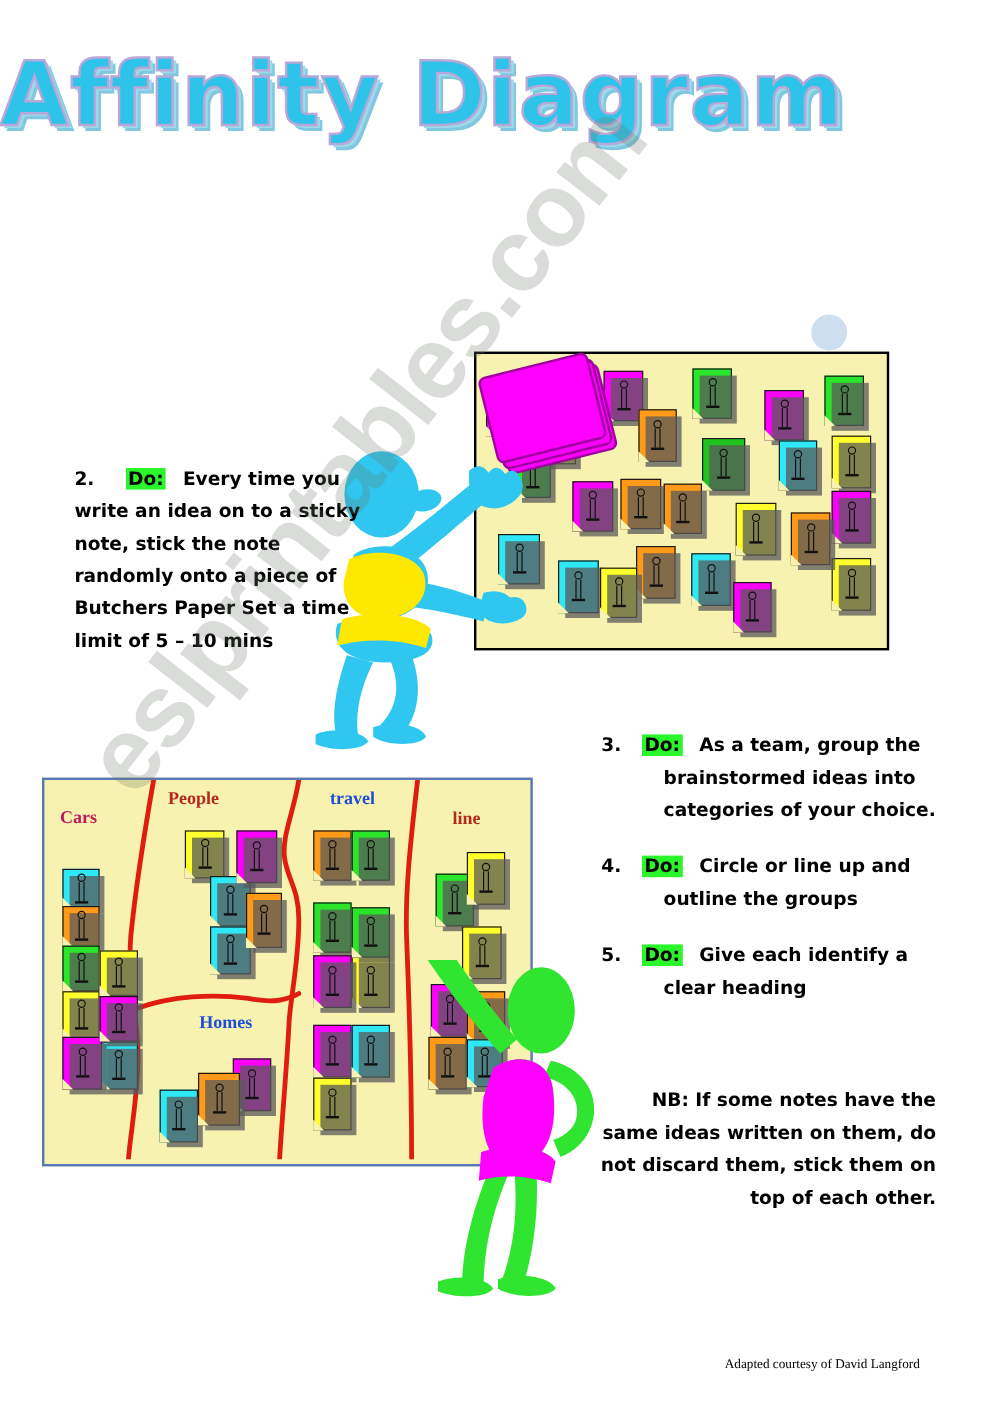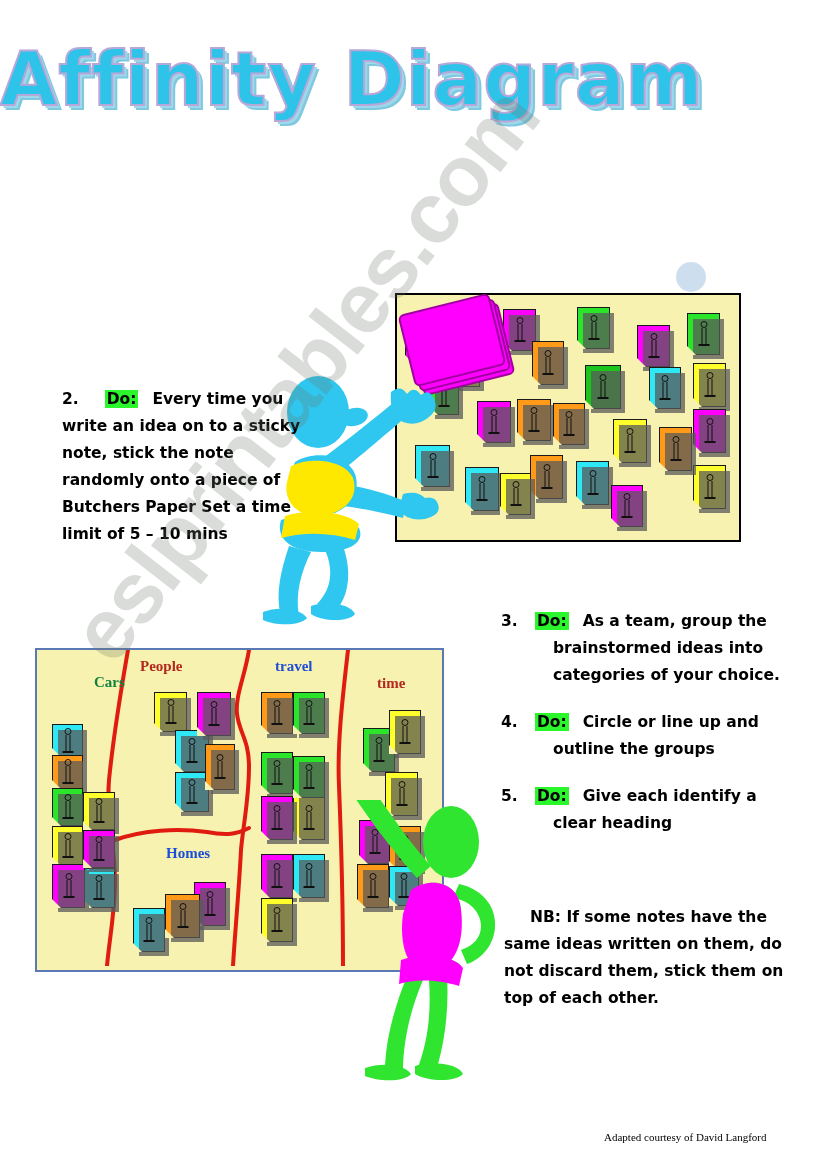--- a/index.html
+++ b/index.html
@@ -84,21 +84,21 @@
     left: 96px;
     top: 160px;
     width: 650px;
     font-weight: bold;
     line-height: 30px;
     font-size: 16px;
   }
   #step1 { left: 62px; top: 281px; width: 250px; }
   #step2 { left: 62px; top: 386px; width: 252px; }
   #step345 { left: 527px; top: 608px; width: 275px; }
-  #nbnote { left: 504px; top: 904px; width: 296px; }
+  #nbnote { left: 484px; top: 904px; width: 296px; text-align: right; }
   .num { display: inline-block; }
   .hl-think {
     background: #2ff0ff;
     padding: 0 2px;
   }
   .hl-do {
     background: #2bf52b;
     padding: 0 2px;
   }
   .sp-wide { display: inline-block; width: 26px; }
@@ -774,24 +774,24 @@
         <div class="note" style="left: 352px; top: 216px; width: 30px; height: 40px; background: rgb(47, 232, 245); z-index: 8; --fold: #f7f2b0;">
           <div class="shadow"></div>
           <div class="glyph">
             <div class="head"></div>
             <div class="body"></div>
             <div class="base"></div>
           </div>
         </div>
       </div>
     <div class="board-inner" id="bottom-labels">
-        <div class="cat-label" style="left: 13px; top: 24px; color: #15803d; margin-left: 44px;">Cars</div>
+        <div class="cat-label" style="left: 13px; top: 24px; color: #be185d;">Cars</div>
         <div class="cat-label" style="left: 103px; top: 8px; color: rgb(180, 40, 30);">People</div>
         <div class="cat-label" style="left: 238px; top: 8px; color: #1d4ed8;">travel</div>
-        <div class="cat-label" style="left: 340px; top: 25px; color: rgb(180, 40, 30);">time</div>
+        <div class="cat-label" style="left: 340px; top: 25px; color: rgb(180, 40, 30);">line</div>
         <div class="cat-label" style="left: 129px; top: 195px; color: #1d4ed8;">Homes</div>
       </div>
   </div>
 
   <div class="figure" id="fig-green">
     <svg width="160" height="300" viewBox="0 0 160 300" xmlns="http://www.w3.org/2000/svg">
       <g fill="#2fe52f">
 
         <path d="M62 78 C 42 56, 16 22, -4 -8 L12 -20 C 32 10, 56 44, 76 66 Z"></path>
 

